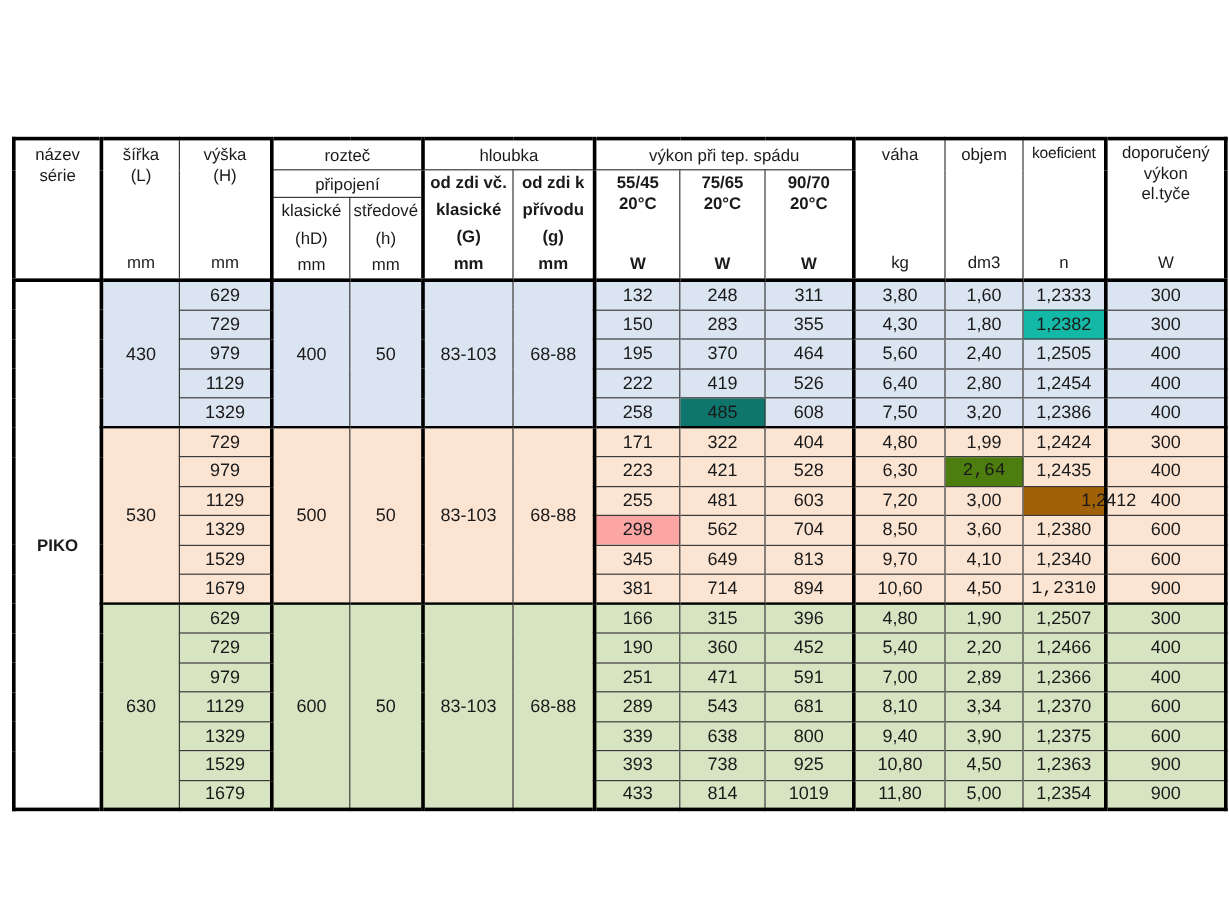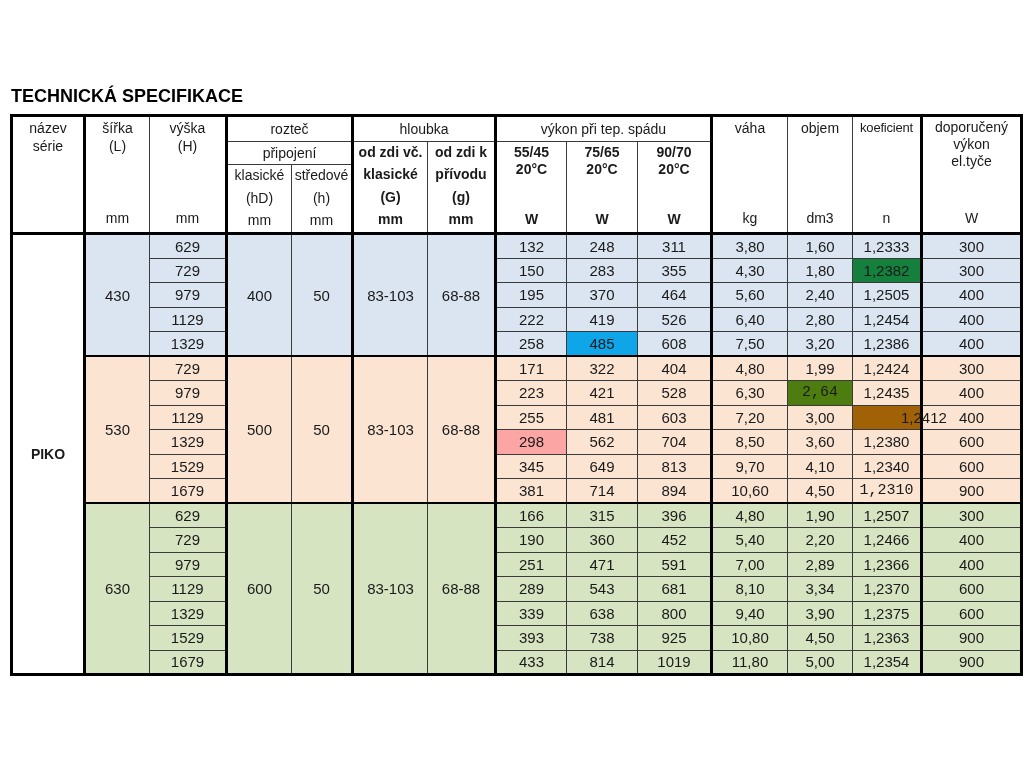--- a/index.html
+++ b/index.html
@@ -27,21 +27,20 @@
   tbody td{font-size:15px;text-align:center;vertical-align:middle;
         border-top:1px solid #3a3a3a;padding:0;}
   tbody tr{height:24.5px;}
   tr.bstart td{border-top:2px solid #000;}
   td.piko{font-weight:bold;font-size:14px;background:#fff;}
 </style>
 </head>
 <body>
 
 <div class="page">
-  <div class="title">TECHNICKÁ SPECIFIKACE</div>
 
   <table class="spec">
     <colgroup>
       <col style="width:73px">
         <col style="width:65px">
         <col style="width:77px">
       <col style="width:65px">
         <col style="width:61px">
         <col style="width:75px">
       <col style="width:68px">
@@ -194,21 +193,21 @@
           <td class="bthick" style="background: rgb(219, 229, 241);">1,2333</td>
           <td style="background: rgb(219, 229, 241);">300</td>
         </tr>
         <tr>
           <td class="bthick" style="background: rgb(219, 229, 241);">729</td>
           <td class="bthin" style="background: rgb(219, 229, 241);">150</td>
           <td class="bthin" style="background: rgb(219, 229, 241);">283</td>
           <td class="bthick" style="background: rgb(219, 229, 241);">355</td>
           <td class="bthin" style="background: rgb(219, 229, 241);">4,30</td>
           <td class="bthin" style="background: rgb(219, 229, 241);">1,80</td>
-          <td class="bthick" style="background: #15803d; margin-top: 32px;">1,2382</td>
+          <td class="bthick" style="background: #14b8a6; margin-top: 32px;">1,2382</td>
           <td style="background: rgb(219, 229, 241);">300</td>
         </tr>
         <tr>
           <td class="bthick" style="background: rgb(219, 229, 241);">979</td>
           <td class="bthin" style="background: rgb(219, 229, 241);">195</td>
           <td class="bthin" style="background: rgb(219, 229, 241);">370</td>
           <td class="bthick" style="background: rgb(219, 229, 241);">464</td>
           <td class="bthin" style="background: rgb(219, 229, 241);">5,60</td>
           <td class="bthin" style="background: rgb(219, 229, 241);">2,40</td>
           <td class="bthick" style="background: rgb(219, 229, 241);">1,2505</td>
@@ -220,21 +219,21 @@
           <td class="bthin" style="background: rgb(219, 229, 241);">419</td>
           <td class="bthick" style="background: rgb(219, 229, 241);">526</td>
           <td class="bthin" style="background: rgb(219, 229, 241);">6,40</td>
           <td class="bthin" style="background: rgb(219, 229, 241);">2,80</td>
           <td class="bthick" style="background: rgb(219, 229, 241);">1,2454</td>
           <td style="background: rgb(219, 229, 241);">400</td>
         </tr>
         <tr>
           <td class="bthick" style="background: rgb(219, 229, 241);">1329</td>
           <td class="bthin" style="background: rgb(219, 229, 241);">258</td>
-          <td class="bthin" style="background: #0ea5e9;">485</td>
+          <td class="bthin" style="background: #0f766e;">485</td>
           <td class="bthick" style="background: rgb(219, 229, 241);">608</td>
           <td class="bthin" style="background: rgb(219, 229, 241);">7,50</td>
           <td class="bthin" style="background: rgb(219, 229, 241);">3,20</td>
           <td class="bthick" style="background: rgb(219, 229, 241);">1,2386</td>
           <td style="background: rgb(219, 229, 241);">400</td>
         </tr>
         <tr class="bstart">
           <td class="bthin" rowspan="6" style="background: rgb(252, 228, 211);">530</td>
           <td class="bthick" style="background: rgb(252, 228, 211);">729</td>
           <td class="bthin" rowspan="6" style="background: rgb(252, 228, 211);">500</td>

